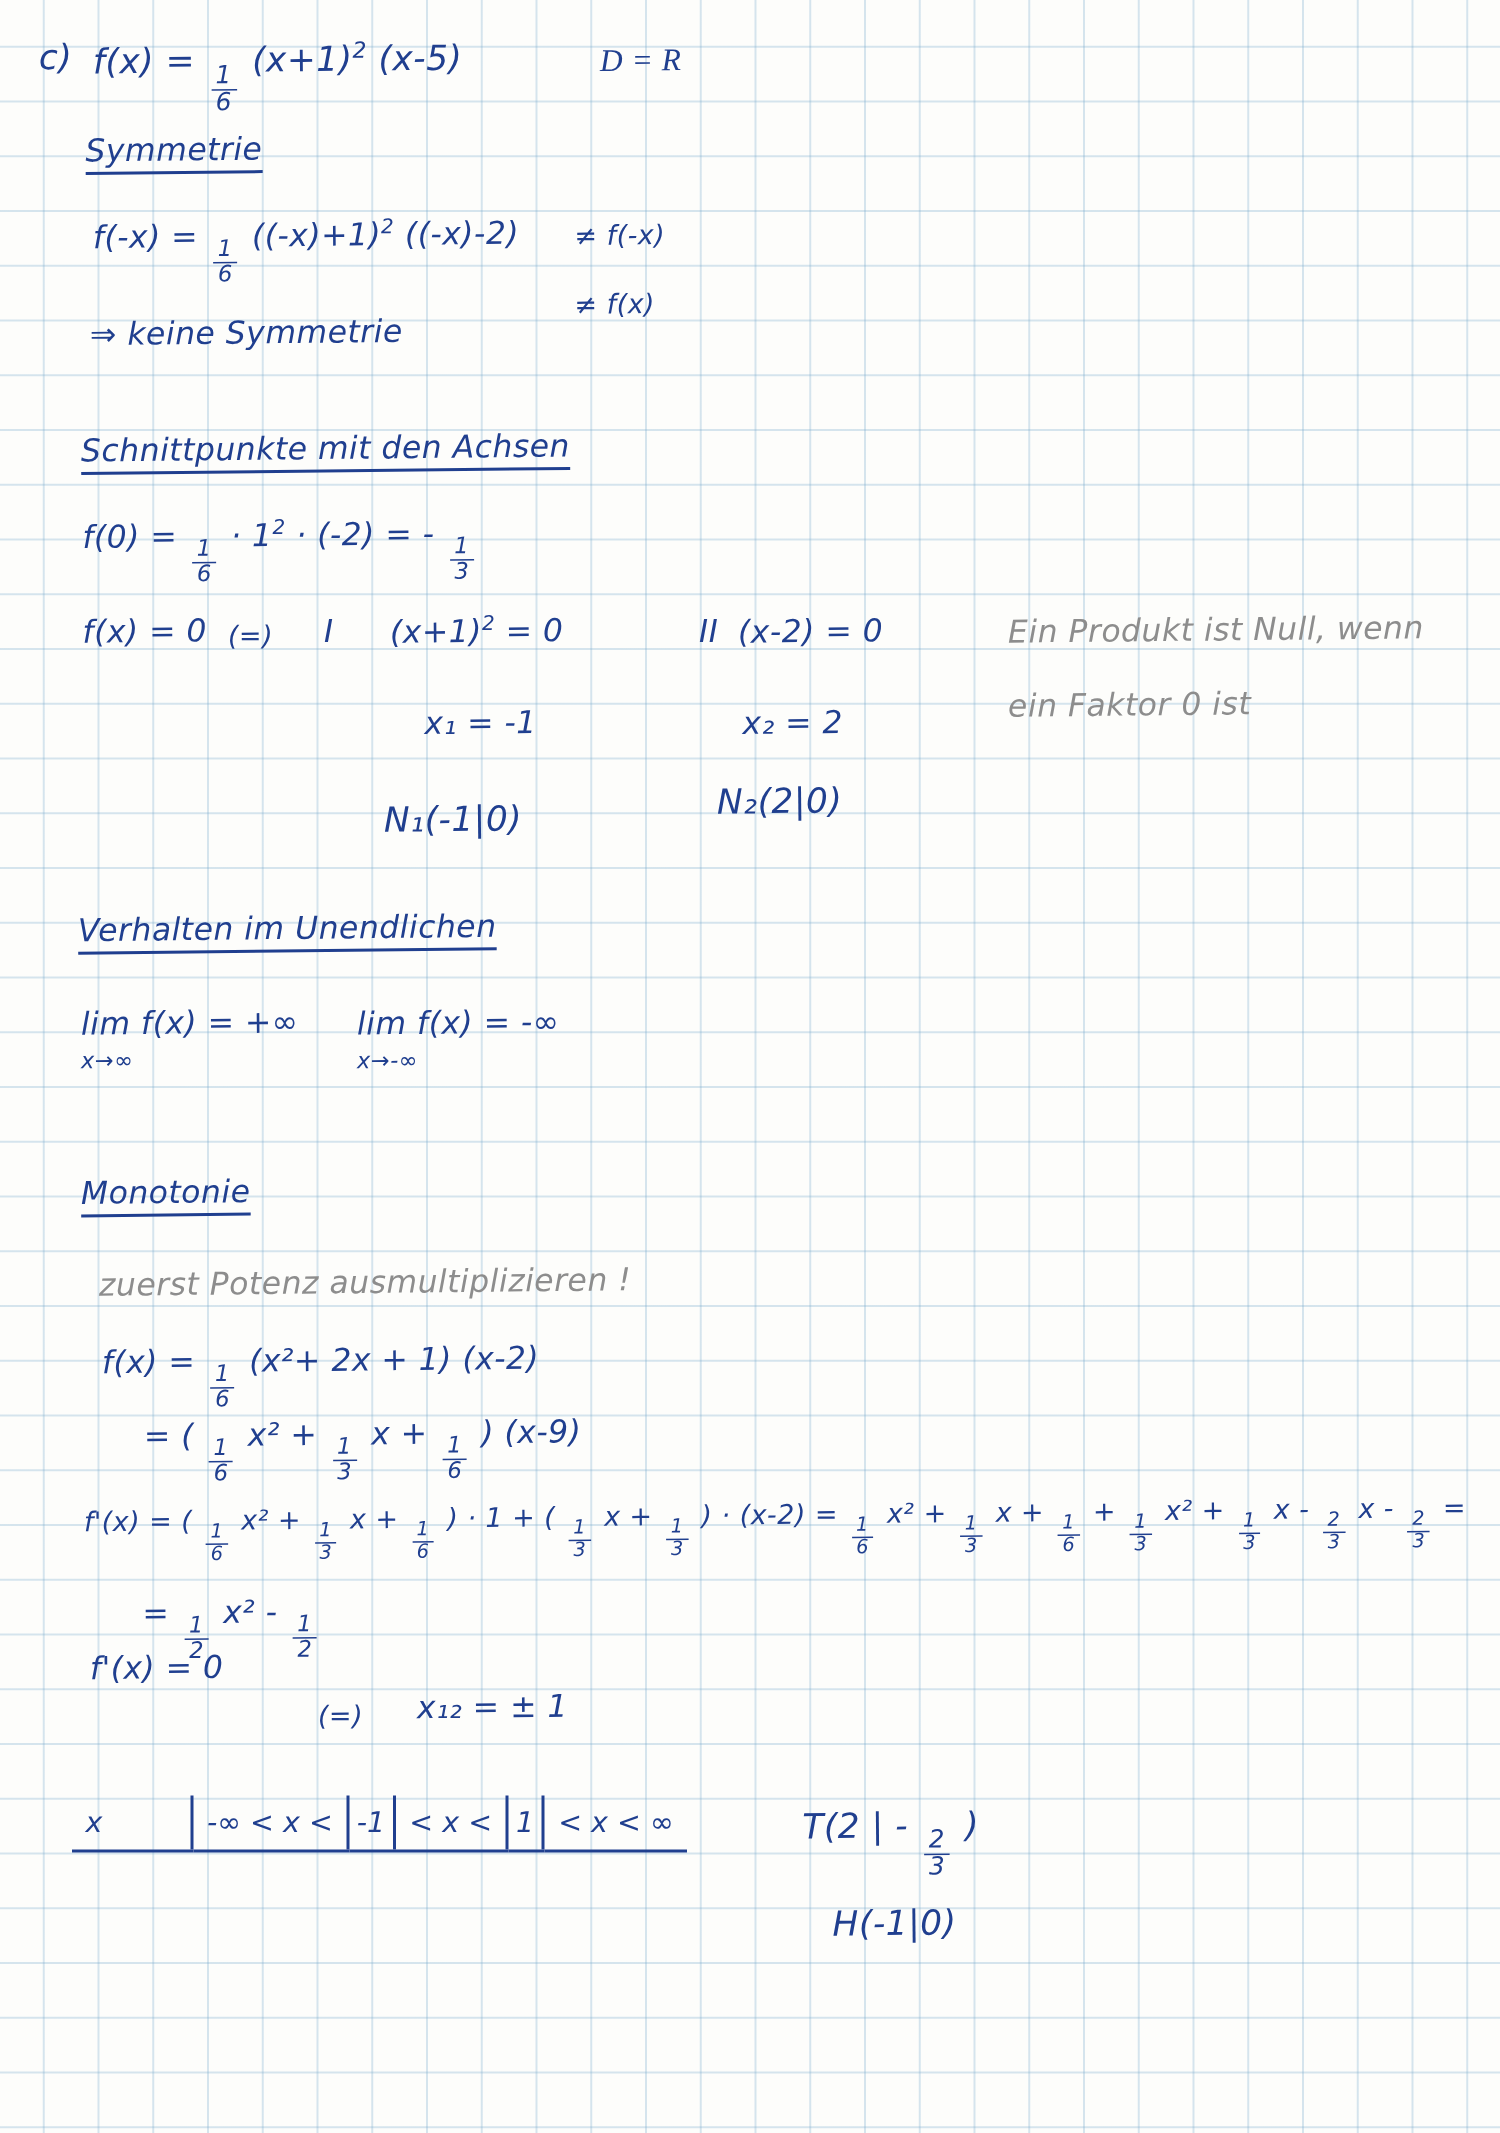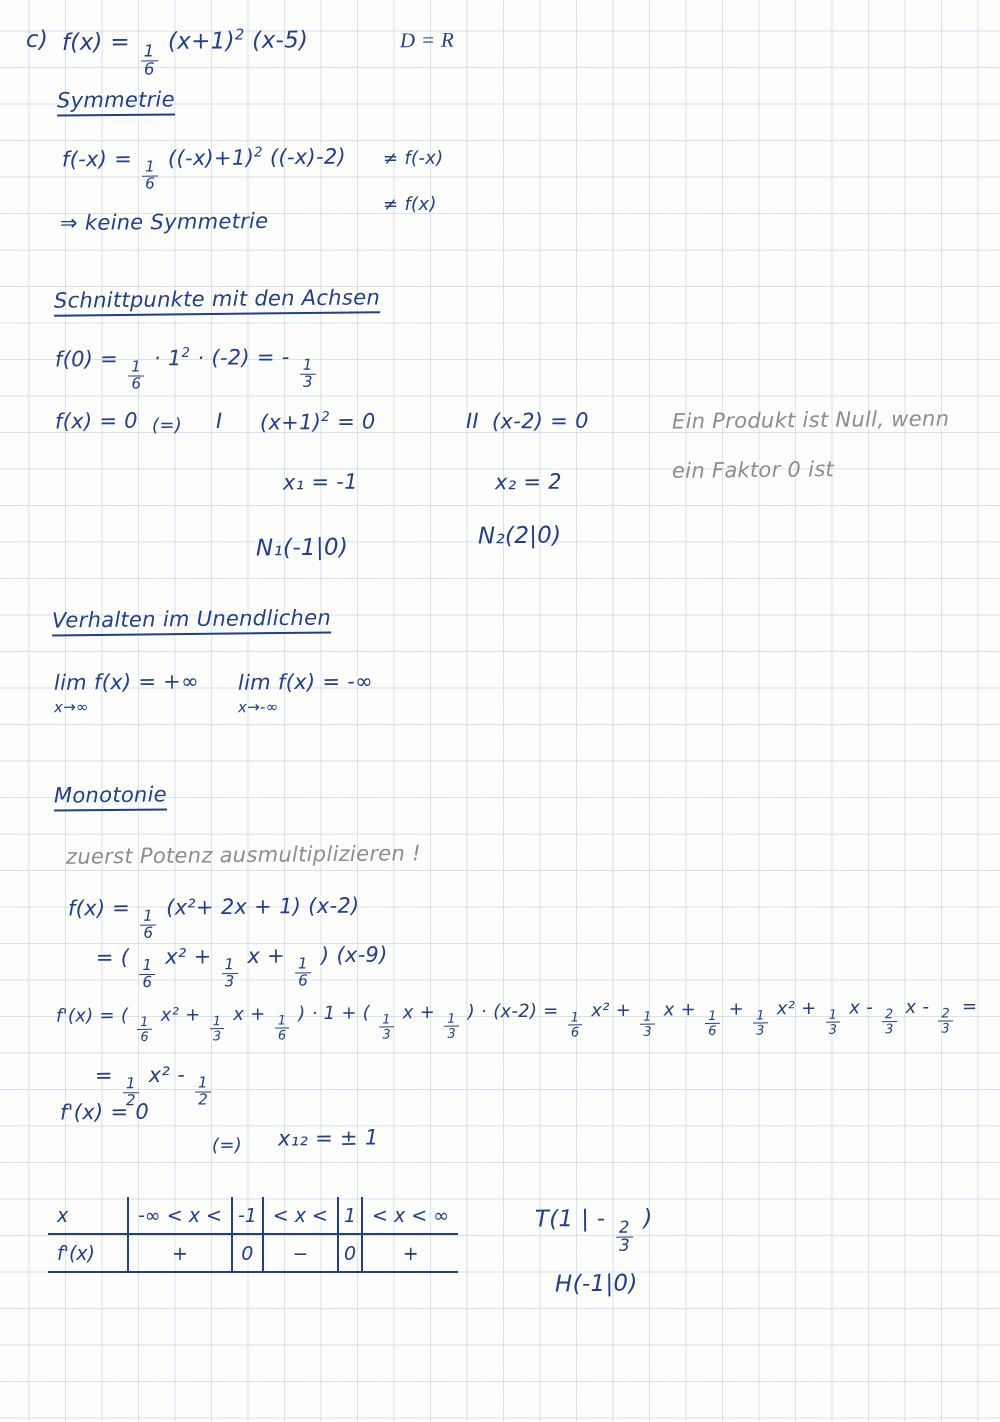--- a/index.html
+++ b/index.html
@@ -287,34 +287,26 @@
     <table>
       <tbody>
           <tr>
         <td class="bb">x</td>
         <td class="bb bl">-∞ &lt; x &lt;</td>
         <td class="bb bl narrow">-1</td>
         <td class="bb bl">&lt; x &lt;</td>
         <td class="bb bl narrow">1</td>
         <td class="bb bl">&lt; x &lt; ∞</td>
       </tr>
-      <tr>
-        <td class="bb">f'(x)</td>
-        <td class="bb bl">+</td>
-        <td class="bb bl narrow">0</td>
-        <td class="bb bl">−</td>
-        <td class="bb bl narrow">0</td>
-        <td class="bb bl">+</td>
-      </tr>
     </tbody>
       </table>
   </div>
 
   <div class="ink hand big" style="left:535px; top:1205px;">
-    <span>T(1 | -</span>
+    <span>T(2 | -</span>
     <span class="frac">
       <span class="num">2</span>
       <span class="den">3</span>
     </span>
     <span>)</span>
   </div>
   <div class="ink hand big" style="left:535px; top:1270px;margin-left:20px;">H(-1|0)</div>
 
 </div>
 

